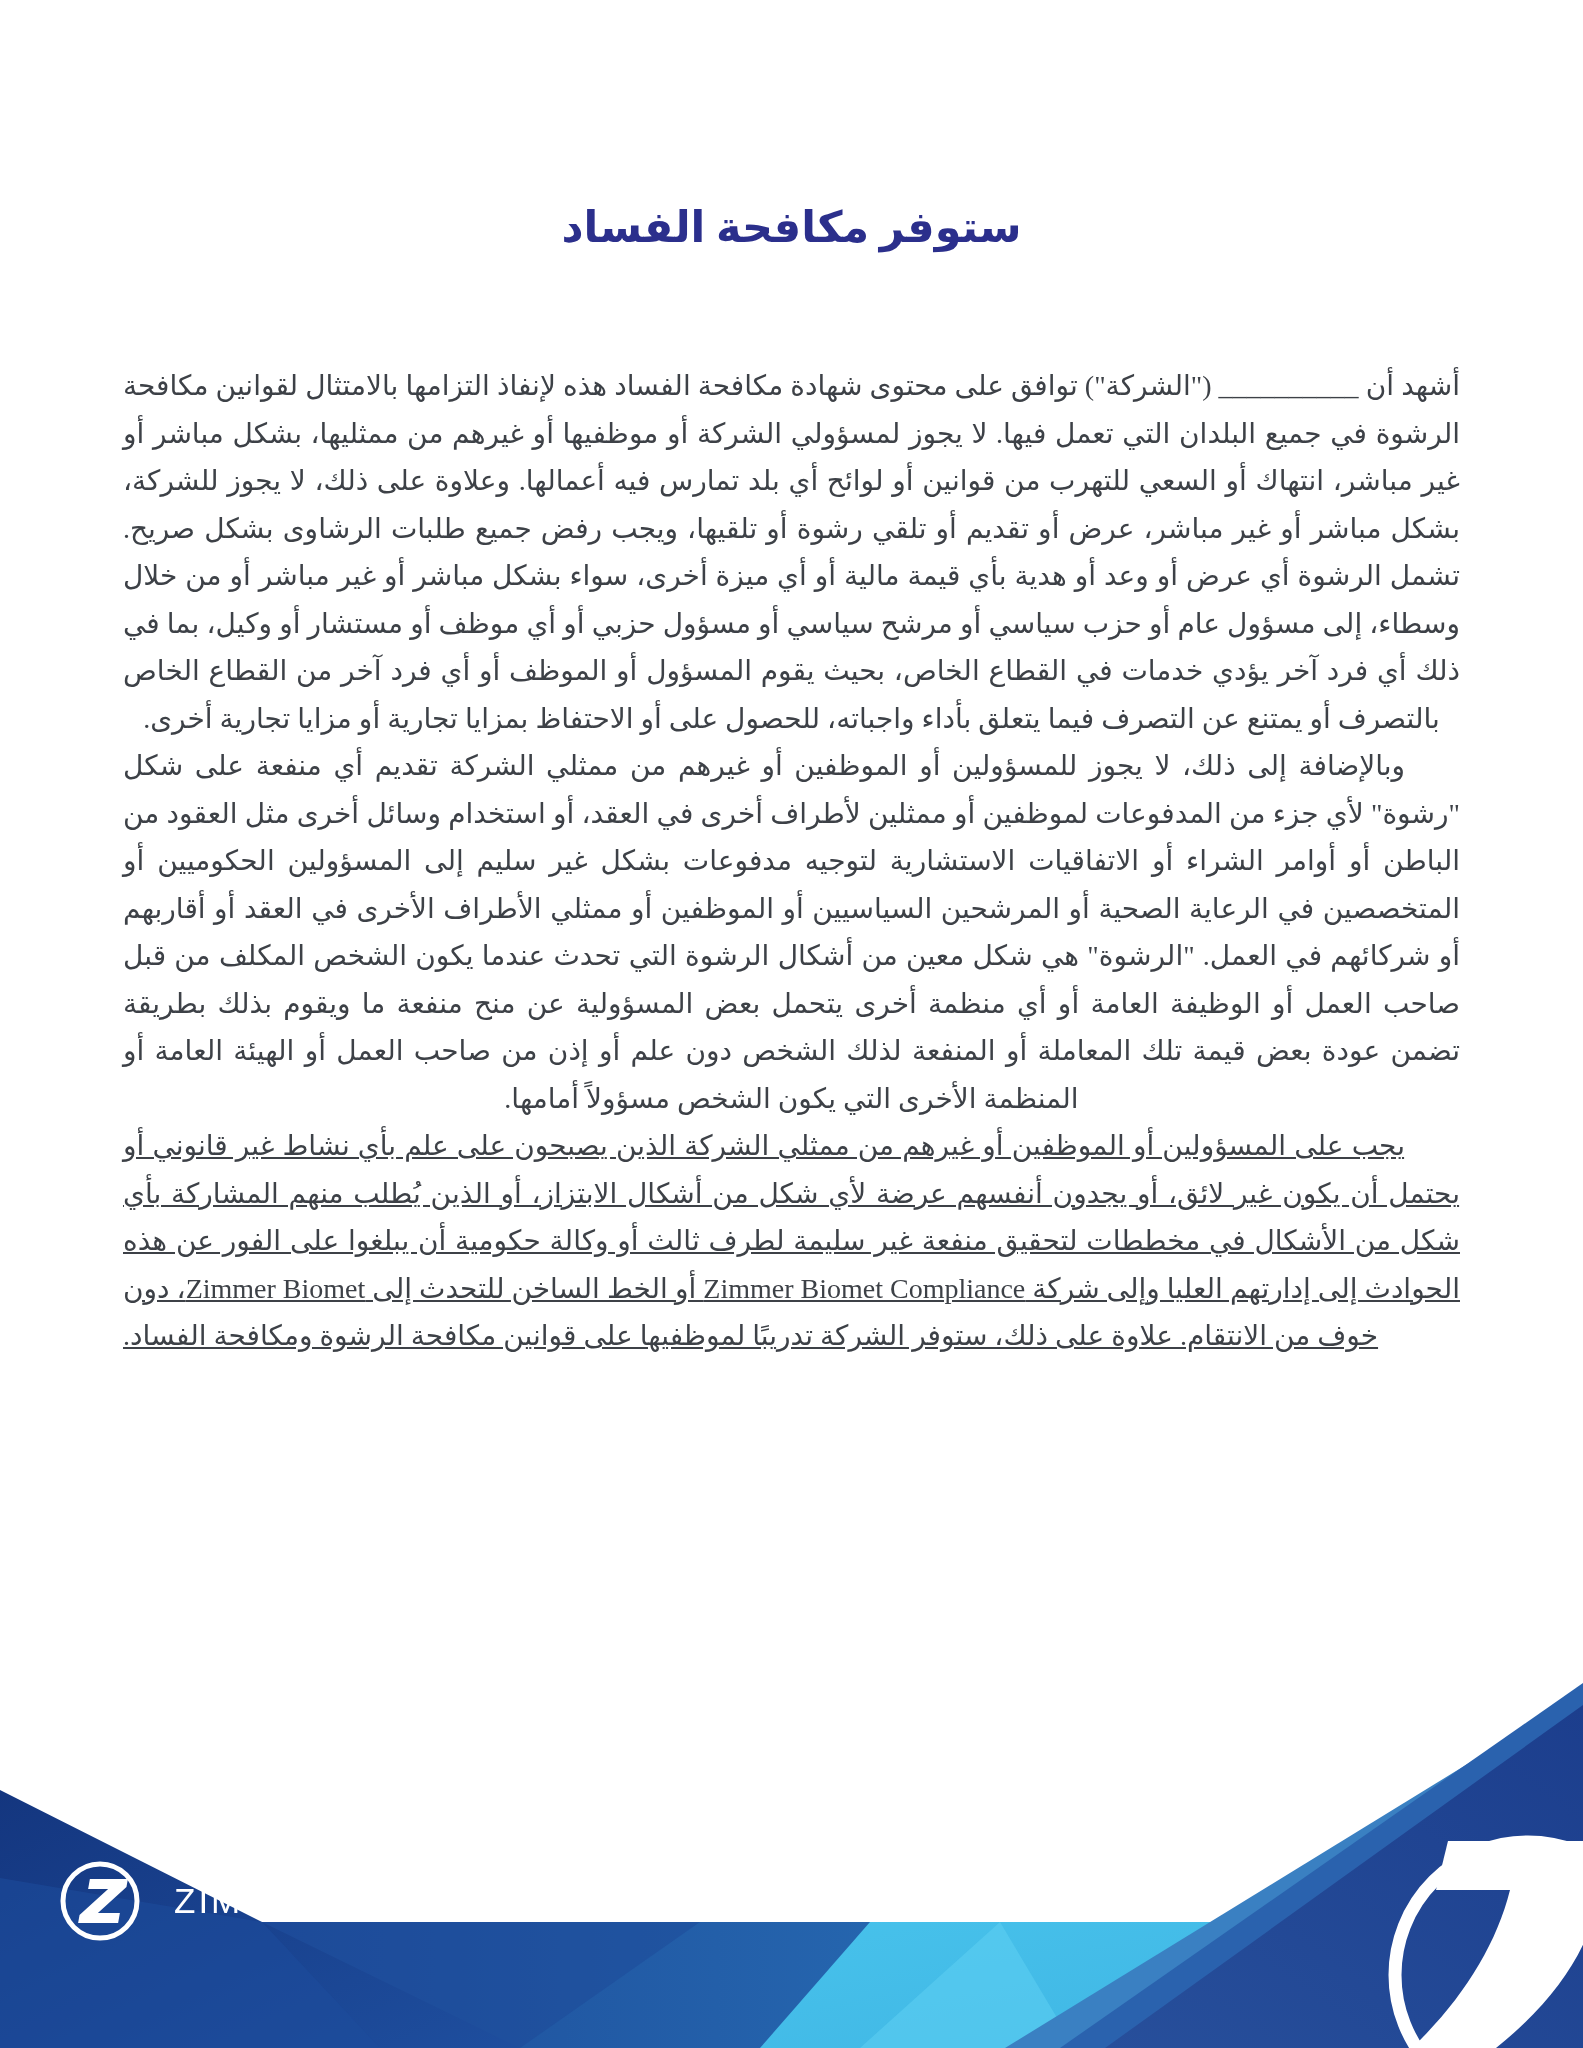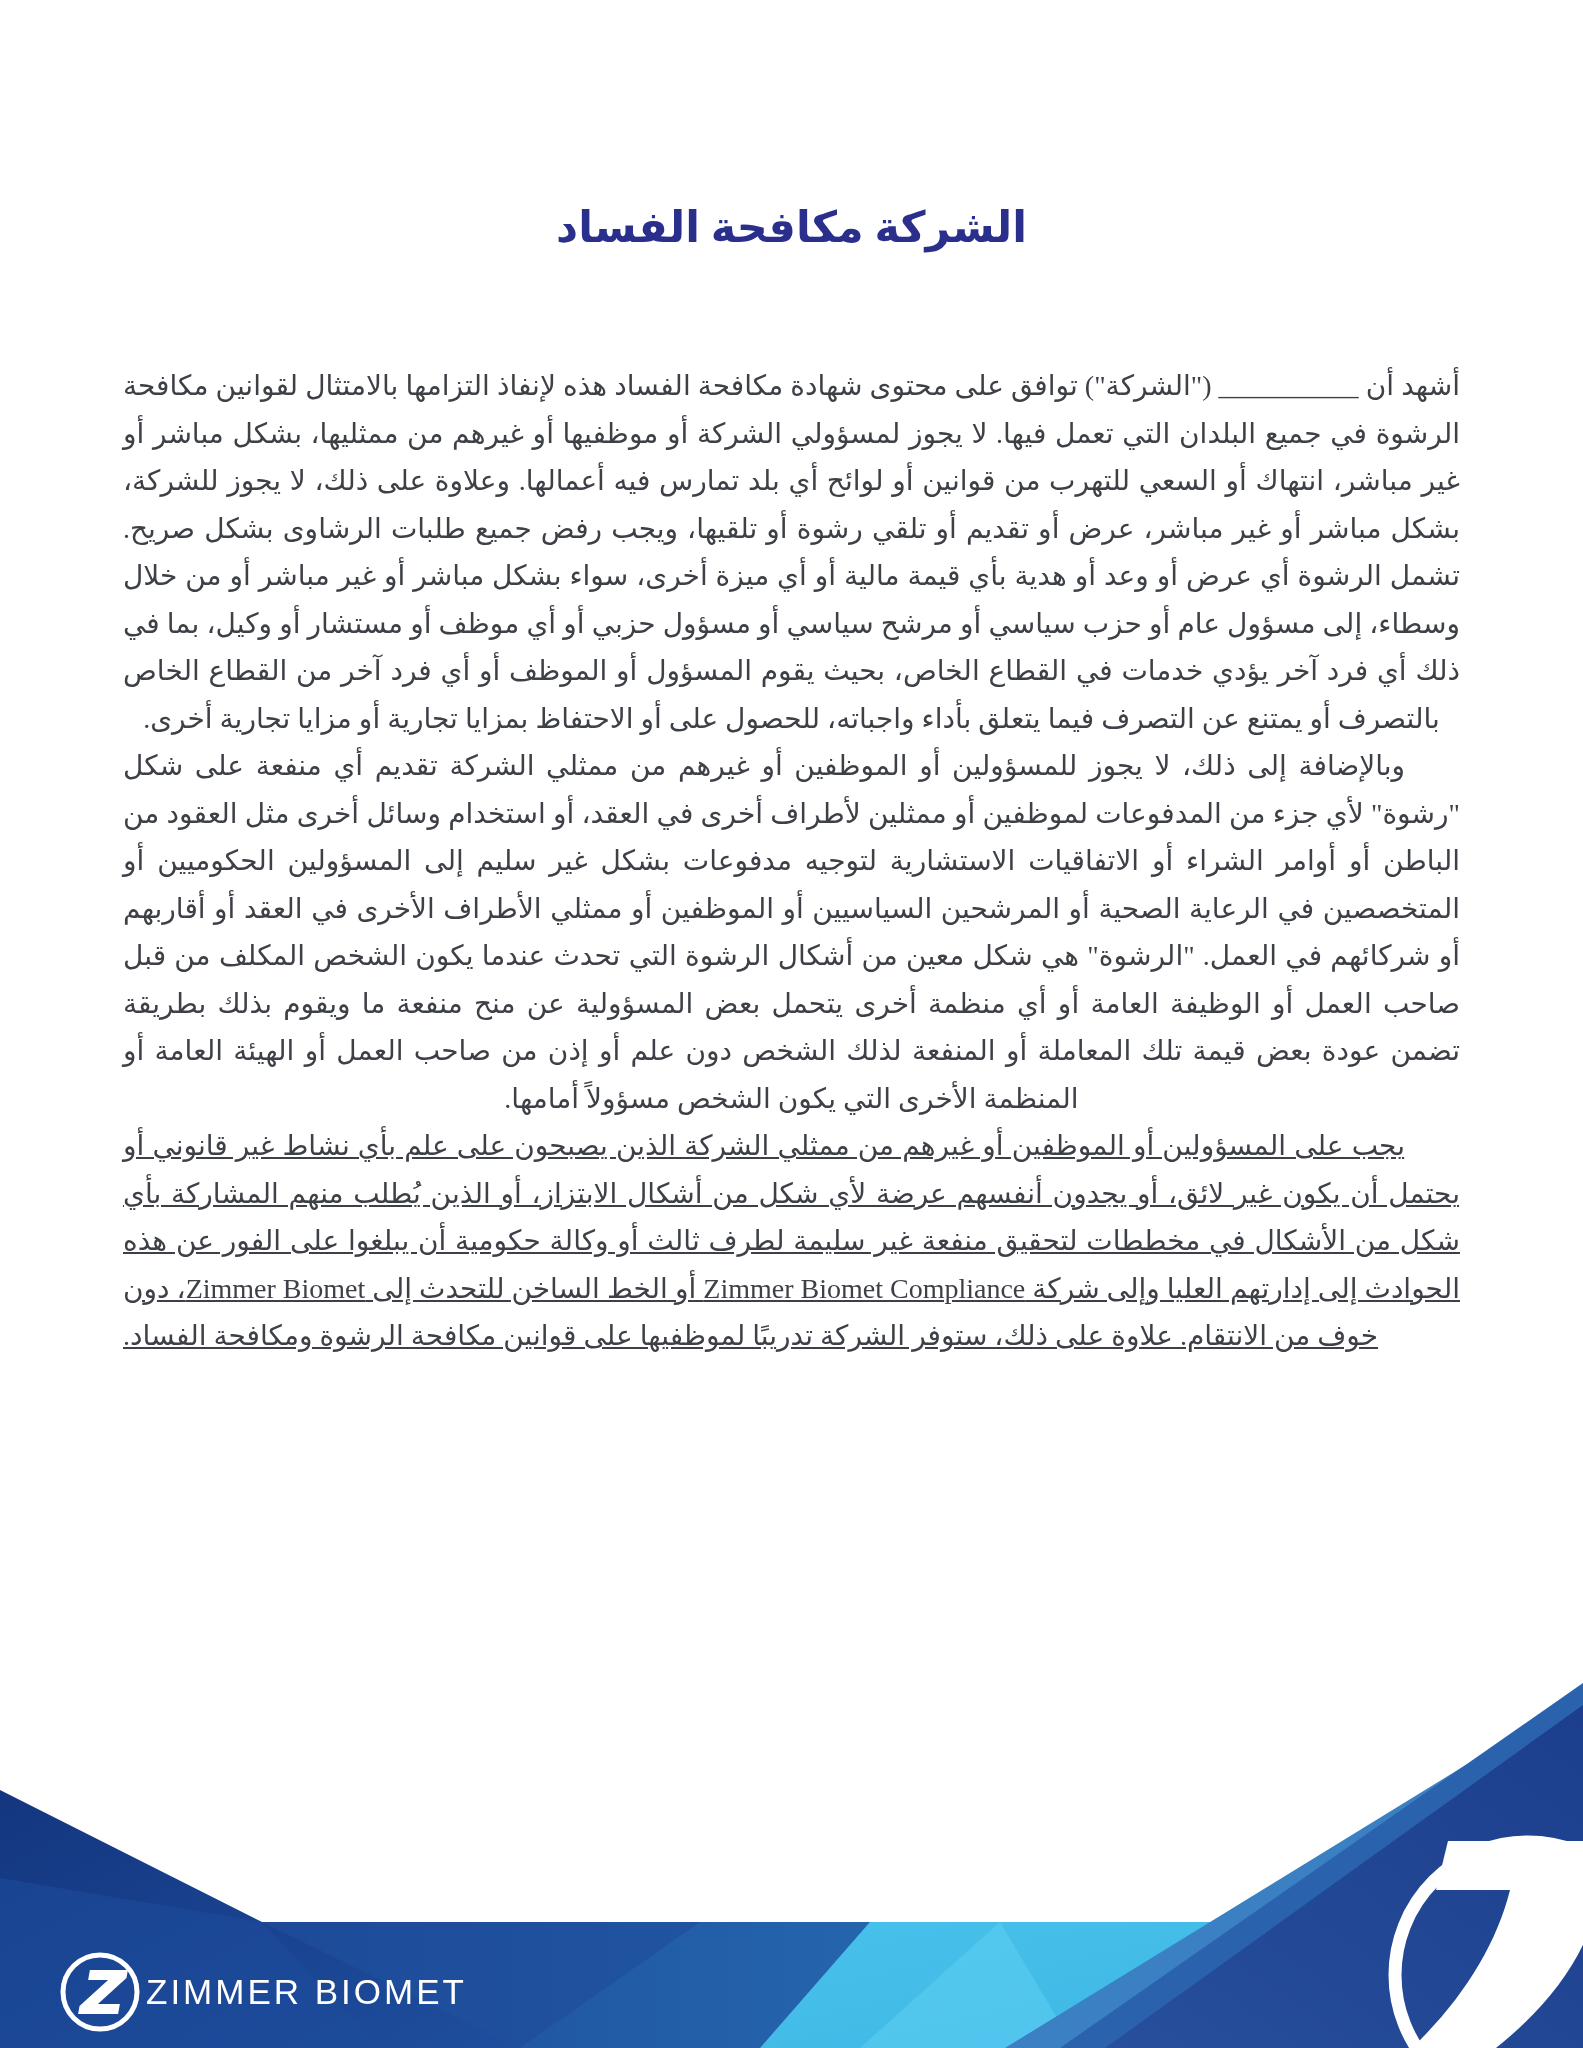--- a/index.html
+++ b/index.html
@@ -23,37 +23,37 @@
     text-align:justify;
   }
   .doc p{margin:0;padding:0;}
   .doc p.indent{text-indent:55px;}
   .doc p.last-center{text-align-last:center;-moz-text-align-last:center;}
   .doc p.last-left{text-align-last:left;text-decoration:underline;-moz-text-align-last:left;}
   .footer-art{
     position:absolute;left:0;bottom:0;width:1583px;height:370px;display:block;
   }
   .brand{
-    position:absolute;left:58px;top:1948px;height:88px;
-    display:flex;align-items:center;gap:4px;
+    position:absolute;left:58px;top:1857px;height:88px;
+    display:flex;align-items:center;gap:32px;
   }
   .brand svg{display:block;}
   .brand-wordmark{
     color:#ffffff;
     font-family:"Liberation Sans","DejaVu Sans",sans-serif;
     font-size:35px;font-weight:400;letter-spacing:3px;
     white-space:nowrap;
   }
 </style>
 </head>
 <body>
 
 <div>
 
-  <h1 class="page-title">الشركة مكافحة الفساد</h1>
+  <h1 class="page-title">ستوفر مكافحة الفساد</h1>
 
   <div class="doc">
     <p class="last-center">أشهد أن __________ ("الشركة") توافق على محتوى شهادة مكافحة الفساد هذه لإنفاذ التزامها بالامتثال لقوانين مكافحة الرشوة في جميع البلدان التي تعمل فيها. لا يجوز لمسؤولي الشركة أو موظفيها أو غيرهم من ممثليها، بشكل مباشر أو غير مباشر، انتهاك أو السعي للتهرب من قوانين أو لوائح أي بلد تمارس فيه أعمالها. وعلاوة على ذلك، لا يجوز للشركة، بشكل مباشر أو غير مباشر، عرض أو تقديم أو تلقي رشوة أو تلقيها، ويجب رفض جميع طلبات الرشاوى بشكل صريح. تشمل الرشوة أي عرض أو وعد أو هدية بأي قيمة مالية أو أي ميزة أخرى، سواء بشكل مباشر أو غير مباشر أو من خلال وسطاء، إلى مسؤول عام أو حزب سياسي أو مرشح سياسي أو مسؤول حزبي أو أي موظف أو مستشار أو وكيل، بما في ذلك أي فرد آخر يؤدي خدمات في القطاع الخاص، بحيث يقوم المسؤول أو الموظف أو أي فرد آخر من القطاع الخاص بالتصرف أو يمتنع عن التصرف فيما يتعلق بأداء واجباته، للحصول على أو الاحتفاظ بمزايا تجارية أو مزايا تجارية أخرى.</p>
     <p class="indent last-center">وبالإضافة إلى ذلك، لا يجوز للمسؤولين أو الموظفين أو غيرهم من ممثلي الشركة تقديم أي منفعة على شكل "رشوة" لأي جزء من المدفوعات لموظفين أو ممثلين لأطراف أخرى في العقد، أو استخدام وسائل أخرى مثل العقود من الباطن أو أوامر الشراء أو الاتفاقيات الاستشارية لتوجيه مدفوعات بشكل غير سليم إلى المسؤولين الحكوميين أو المتخصصين في الرعاية الصحية أو المرشحين السياسيين أو الموظفين أو ممثلي الأطراف الأخرى في العقد أو أقاربهم أو شركائهم في العمل. "الرشوة" هي شكل معين من أشكال الرشوة التي تحدث عندما يكون الشخص المكلف من قبل صاحب العمل أو الوظيفة العامة أو أي منظمة أخرى يتحمل بعض المسؤولية عن منح منفعة ما ويقوم بذلك بطريقة تضمن عودة بعض قيمة تلك المعاملة أو المنفعة لذلك الشخص دون علم أو إذن من صاحب العمل أو الهيئة العامة أو المنظمة الأخرى التي يكون الشخص مسؤولاً أمامها.</p>
     <p class="indent last-left">يجب على المسؤولين أو الموظفين أو غيرهم من ممثلي الشركة الذين يصبحون على علم بأي نشاط غير قانوني أو يحتمل أن يكون غير لائق، أو يجدون أنفسهم عرضة لأي شكل من أشكال الابتزاز، أو الذين يُطلب منهم المشاركة بأي شكل من الأشكال في مخططات لتحقيق منفعة غير سليمة لطرف ثالث أو وكالة حكومية أن يبلغوا على الفور عن هذه الحوادث إلى إدارتهم العليا وإلى شركة Zimmer Biomet Compliance أو الخط الساخن للتحدث إلى Zimmer Biomet، دون خوف من الانتقام. علاوة على ذلك، ستوفر الشركة تدريبًا لموظفيها على قوانين مكافحة الرشوة ومكافحة الفساد.</p>
   </div>
 
   <svg class="footer-art" viewBox="0 0 1583 370" preserveAspectRatio="none" xmlns="http://www.w3.org/2000/svg">
     <defs>
       <linearGradient id="gBand" x1="0" y1="0" x2="1" y2="0">

